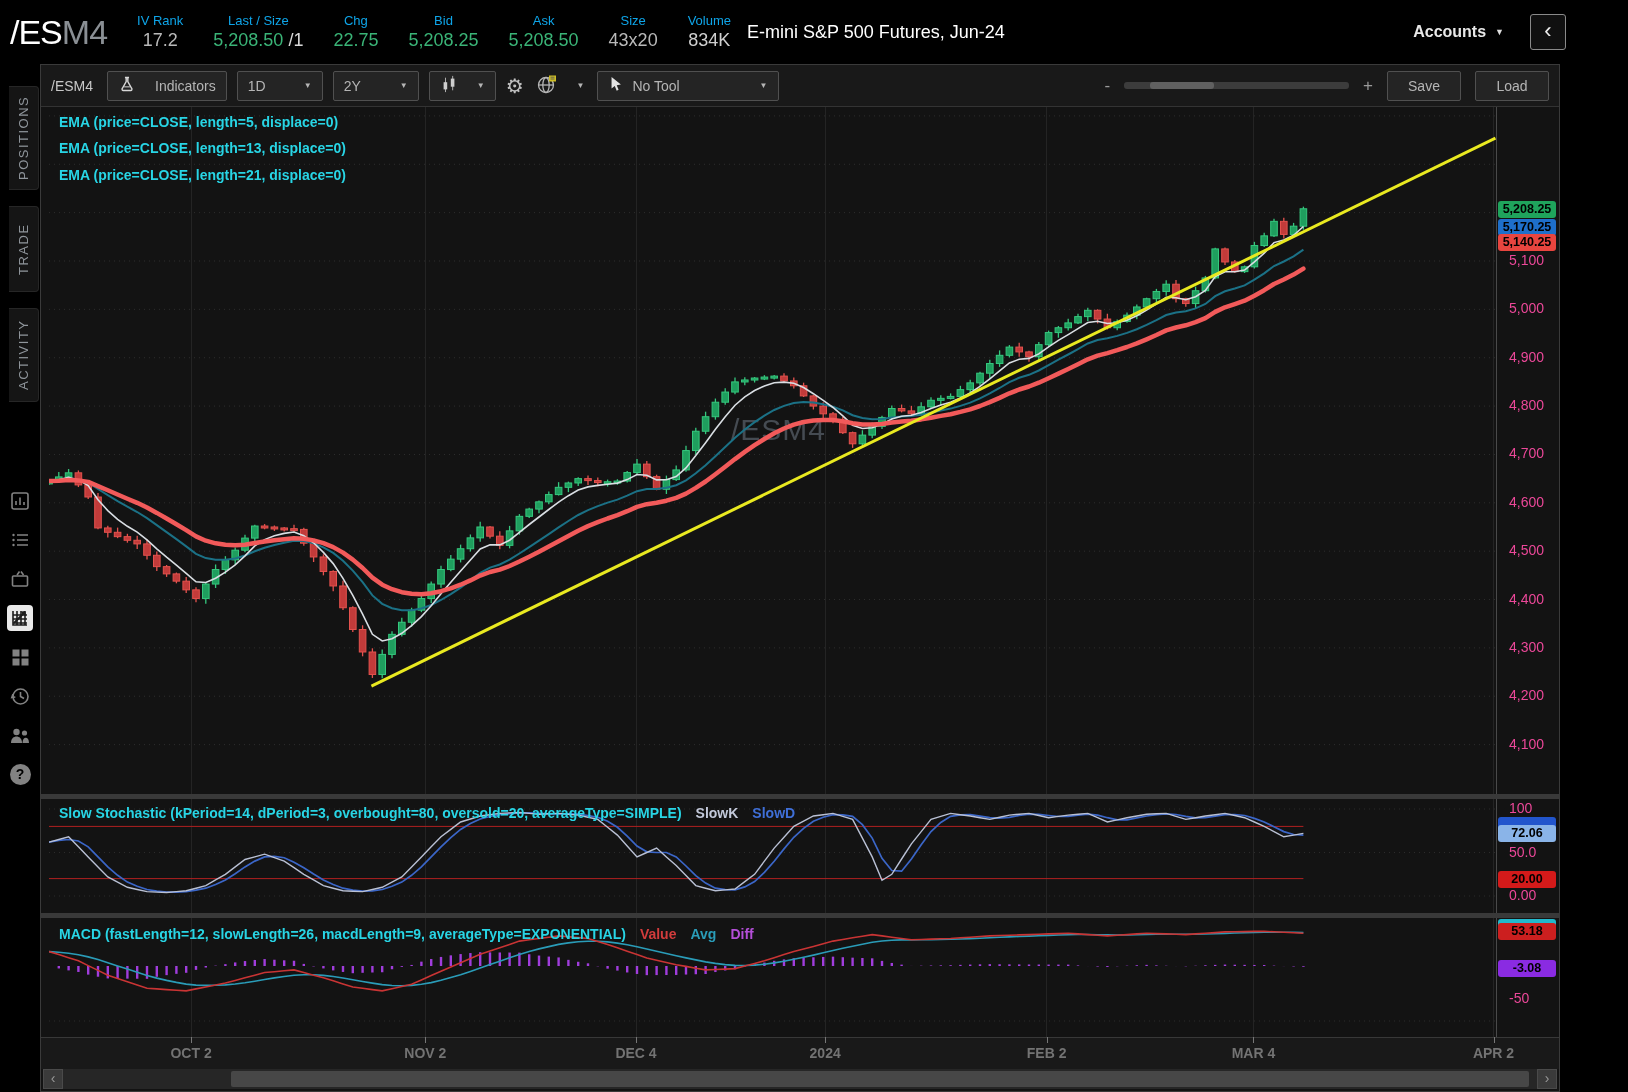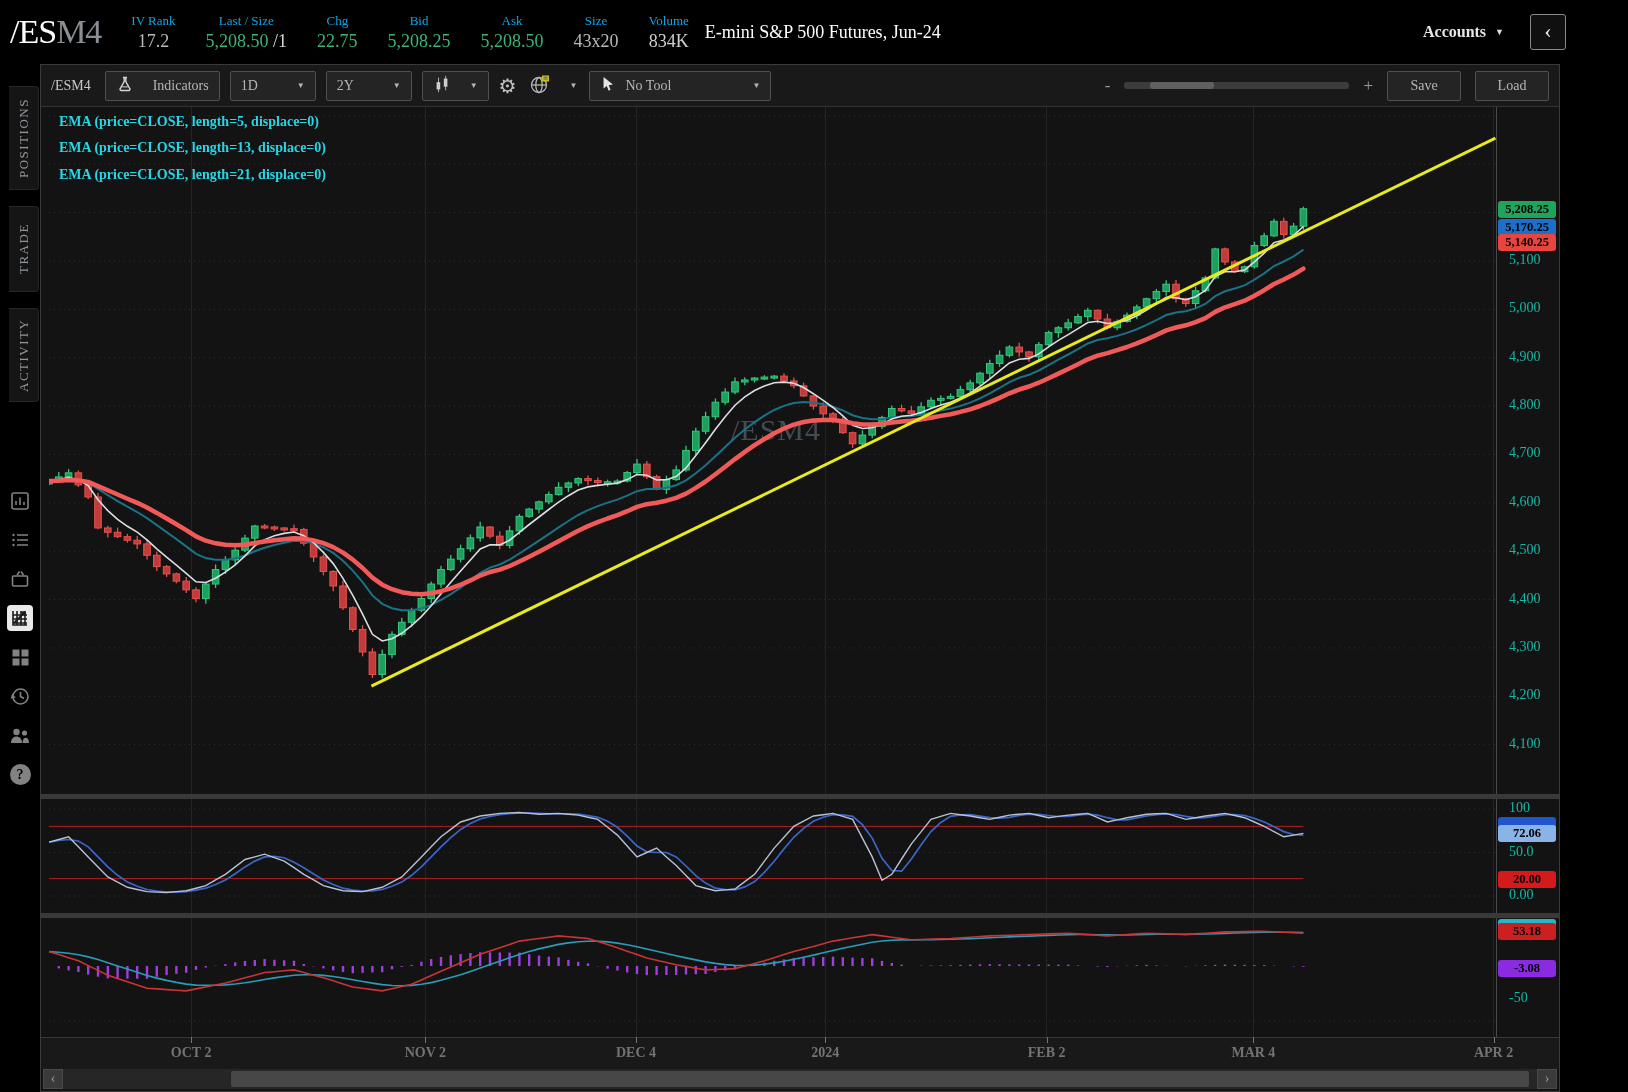--- a/index.html
+++ b/index.html
@@ -1,18 +1,18 @@
 <!DOCTYPE html>
 <html><head>
 <meta charset="utf-8">
 <style>
   * { margin:0; padding:0; box-sizing:border-box; }
   html,body { background:#000; width:1628px; height:1092px; overflow:hidden;
     font-family:"Liberation Sans", sans-serif; }
-  #app { position:relative; width:1296px; height:1092px; background:#000;font-family:Liberation Serif, serif; }
+  #app { position:relative; width:1296px; height:1092px; background:#000; }
 
   
   .header { position:absolute; top:0; left:0; width:1628px; height:64px; background:#000;
     display:flex; align-items:center; z-index:5; }
   .symbol { margin-left:10px; font-size:34px; letter-spacing:-1px; white-space:nowrap; }
   .sym-root { color:#fff; } .sym-suffix { color:#8a8f94; }
   .field { margin-left:30px; text-align:center; }
   .f-label { font-size:13px; color:#0ea5e9; }
   .f-value { font-size:18px; margin-top:2px; white-space:nowrap; }
   .val-green { color:#3ab477; } .val-dim { color:#b9b9b9; } .val-bright { color:#cfcfcf; }
@@ -65,21 +65,21 @@
   .watermark { position:absolute; left:690px; top:348px; font-size:30px; color:#454b52;
     letter-spacing:1px; z-index:0; }
 
   .separator { position:absolute; left:0; width:100%; height:5px; background:#393939; z-index:2; }
   .pane-header { position:absolute; left:18px; display:flex; gap:14px; align-items:baseline;
     z-index:3; font-size:14px; font-weight:bold; white-space:nowrap; }
   .cyan { color:#28d5e5; }
   .lg-slowk { color:#c3c9da; } .lg-slowd { color:#3f6fd8; }
   .lg-value { color:#d23c3c; } .lg-avg { color:#2a9cb8; } .lg-diff { color:#b44fd8; }
 
-  .ax-label { position:absolute; left:1468px; color:#14b8a6; font-size:14px; z-index:2; white-space:nowrap; }
+  .ax-label { position:absolute; left:1468px; color:#ec4899; font-size:14px; z-index:2; white-space:nowrap; }
   .badge { position:absolute; left:1457px; width:58px; height:17px; color:#000; font-weight:bold;
     font-size:12.5px; text-align:center; line-height:17px; border-radius:3px; }
 
   .time-axis-bg { position:absolute; left:0; top:972px; width:100%; height:32px; background:#191919;
     border-top:1px solid #383838; z-index:2; }
   .t-tick { position:absolute; top:972px; width:1px; height:6px; background:#777; z-index:3; }
   .t-label { position:absolute; top:980px; width:80px; text-align:center; color:#737373;
     font-weight:bold; font-size:14px; z-index:3; }
 
   .scroll-row { position:absolute; left:2px; top:1004px; width:1514px; height:20px;
@@ -705,21 +705,32 @@
       </div>
     </div>
 
     <div class="ema-label" style="top:49px;">EMA (price=CLOSE, length=5, displace=0)</div>
     <div class="ema-label" style="top:75px;">EMA (price=CLOSE, length=13, displace=0)</div>
     <div class="ema-label" style="top:102px;">EMA (price=CLOSE, length=21, displace=0)</div>
 
     <div class="separator" style="top:729px;"></div>
     <div class="separator" style="top:848px;"></div>
 
-
+    <div class="pane-header" style="top:740px;">
+      <span class="cyan">Slow Stochastic (kPeriod=14, dPeriod=3, overbought=80, oversold=20, averageType=SIMPLE)</span>
+      <span class="lg-slowk">SlowK</span>
+      <span class="lg-slowd">SlowD</span>
+    </div>
+
+    <div class="pane-header" style="top:861px;">
+      <span class="cyan">MACD (fastLength=12, slowLength=26, macdLength=9, averageType=EXPONENTIAL)</span>
+      <span class="lg-value">Value</span>
+      <span class="lg-avg">Avg</span>
+      <span class="lg-diff">Diff</span>
+    </div>
 
     <div class="time-axis-bg"></div>
 
     <div class="scroll-row">
       <div class="sb-arrow sb-left">‹</div>
       <div class="sb-thumb"></div>
       <div class="sb-arrow sb-right">›</div>
     </div>
   <div class="ax-label" style="top: 187px;">5,100</div>
       <div class="ax-label" style="top: 235.36px;">5,000</div>

